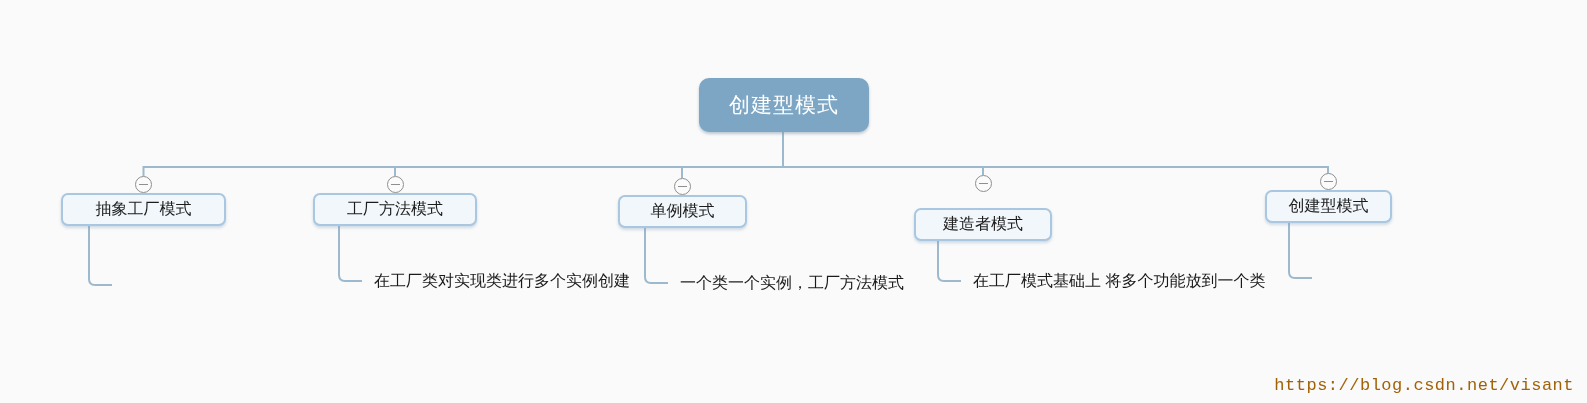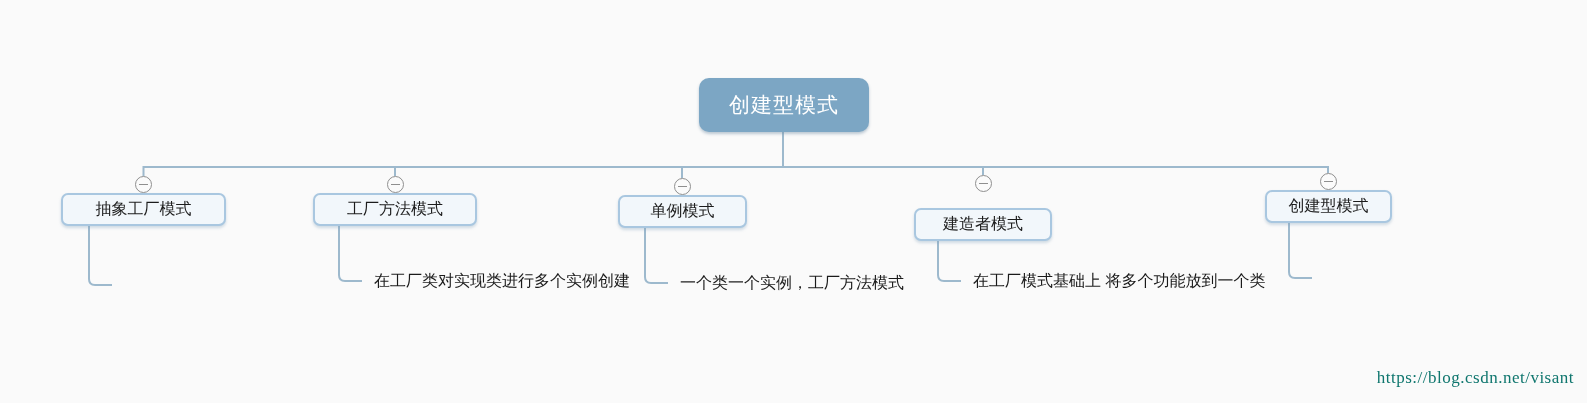--- a/index.html
+++ b/index.html
@@ -76,24 +76,24 @@
     cursor: default;
   }
   .leaf-1 { left: 121px;  top: 275px; }
   .leaf-2 { left: 374px;  top: 271px; }
   .leaf-3 { left: 680px;  top: 273px; }
   .leaf-4 { left: 973px;  top: 271px; }
   .leaf-5 { left: 1324px; top: 268px; }
 
   .watermark {
     position: absolute;
-    right: 13px; bottom: 15px;
-    font-family: Liberation Serif, serif;
+    right: 13px; bottom: 8px;
+    font-family: Liberation Mono, monospace;
     font-size: 17px;
-    color: #0f766e;
+    color: #a16207;
     letter-spacing: 0.5px;
   }
 </style>
 </head>
 <body>
 
 <div class="canvas">
 
   <svg class="connectors" viewBox="0 0 1587 403" xmlns="http://www.w3.org/2000/svg">
 

